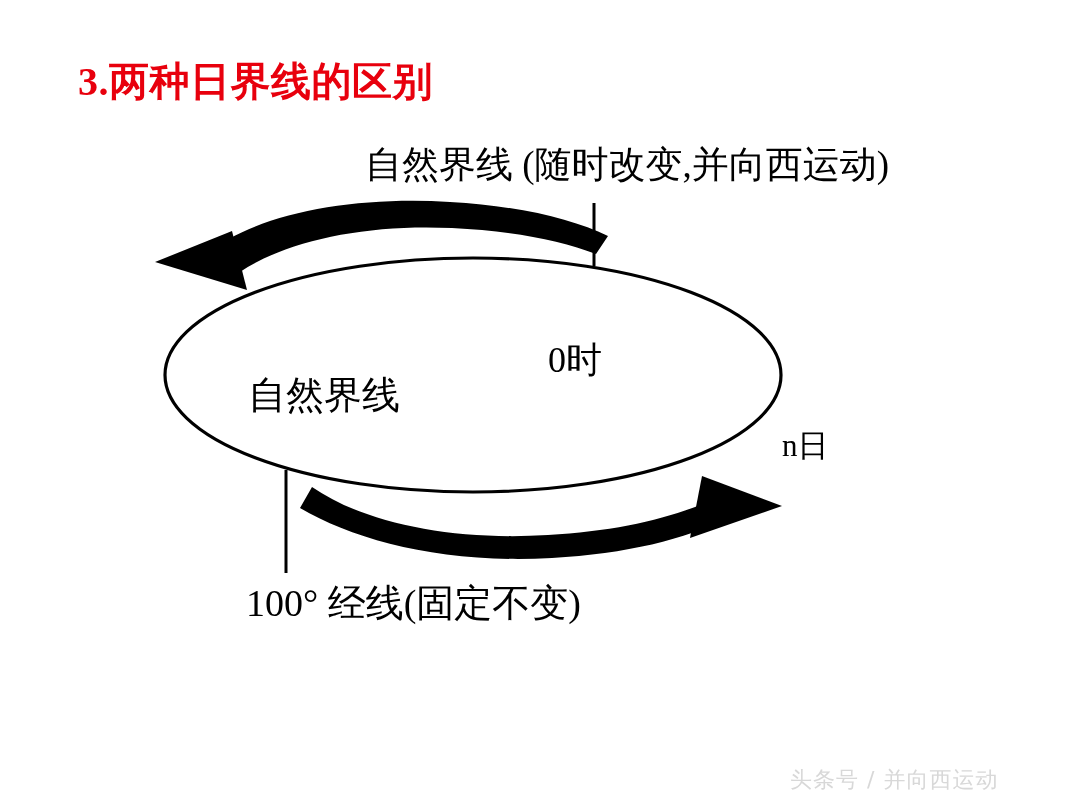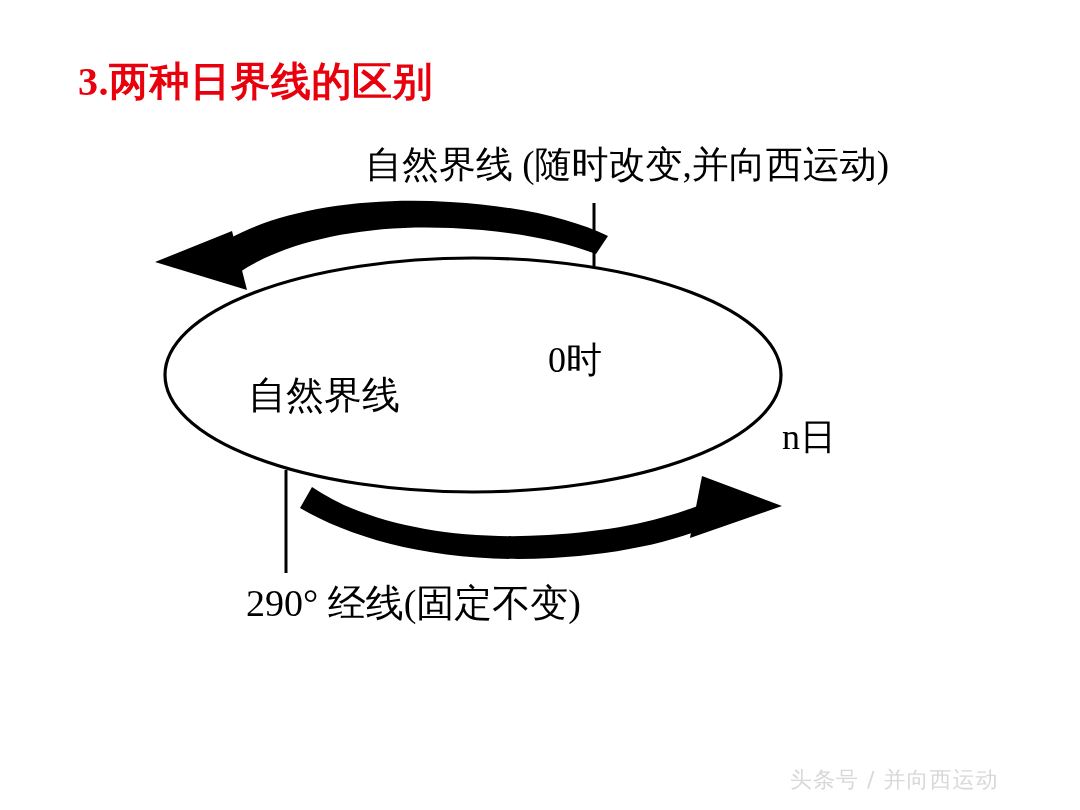--- a/index.html
+++ b/index.html
@@ -51,22 +51,22 @@
     font-size: 36px;
     margin-top: 31px;
   }
   #label-artificial {
     left: 248px;
     top: 370px;
     font-size: 38px;
   }
   #label-n {
     left: 782px;
-    top: 413px;
-    font-size: 36px;
+    top: 425px;
+    font-size: 31px;
   }
   #label-meridian {
     left: 246px;
     top: 578px;
     font-size: 38px;
   }
 
   #watermark {
     left: 790px;
     top: 765px;
@@ -132,17 +132,17 @@
 
   <div class="abs" id="label-natural">自然界线 (随时改变,并向西运动)</div>
 
 
   <div class="abs" id="label-zero">0时</div>
 
   <div class="abs" id="label-artificial">自然界线</div>
 
   <div class="abs" id="label-n">n日</div>
 
-  <div class="abs" id="label-meridian">290° 经线(固定不变)</div>
+  <div class="abs" id="label-meridian">100° 经线(固定不变)</div>
 
   <div class="abs" id="watermark">头条号 / 并向西运动</div>
 
 </div>
 
 </body></html>

